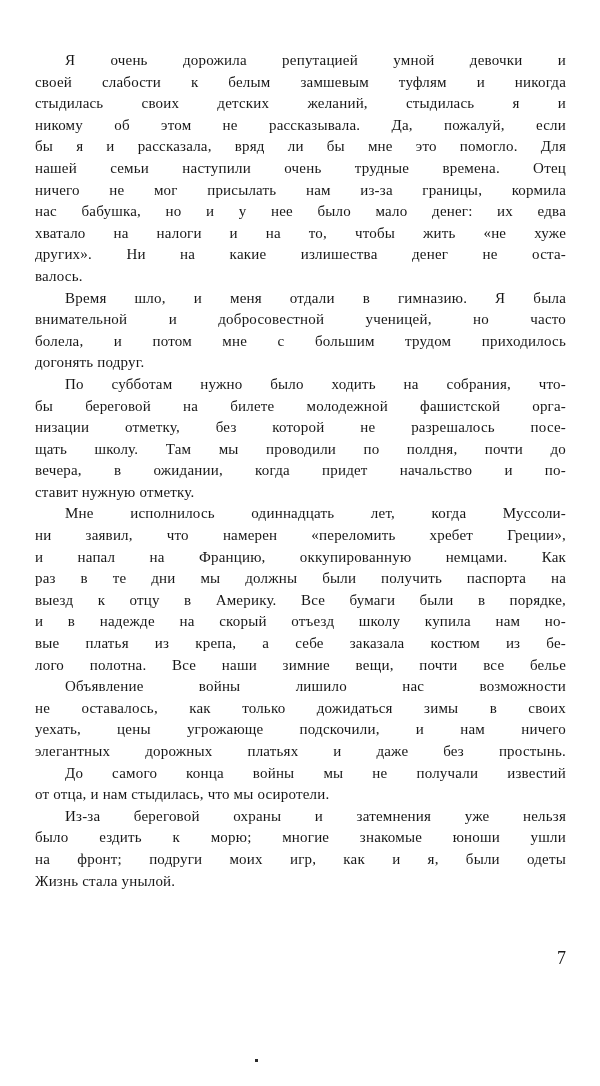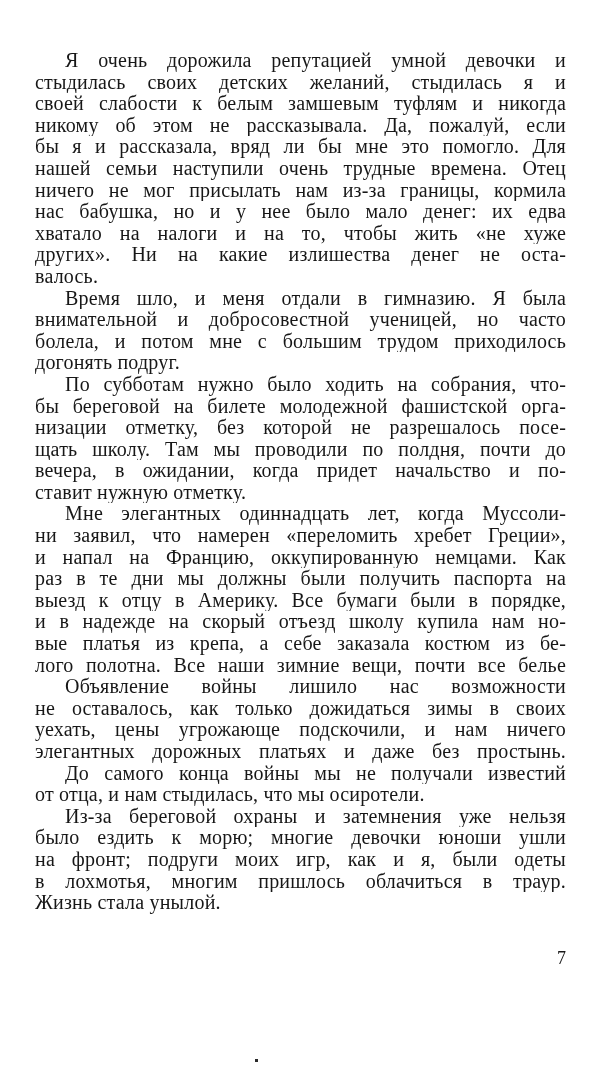--- a/index.html
+++ b/index.html
@@ -14,21 +14,21 @@
     height: 1086px;
     background: #ffffff;
     overflow: hidden;
   }
   .text-block {
     position: absolute;
     left: 35px;
     top: 50px;
     width: 531px;
     color: #171717;
-    font-size: 20px;
+    font-size: 15px;
     line-height: 21.6px;
     letter-spacing: 0.2px;
   }
   .paragraph { margin: 0; padding: 0; }
   .line {
     text-align: justify;
     text-align-last: justify;
     height: 21.6px;
     overflow: hidden;
   }
@@ -56,22 +56,22 @@
 </style>
 </head>
 <body>
 
 <div class="page">
 
   <div class="text-block">
 
     <div class="paragraph">
       <div class="line indent">Я очень дорожила репутацией умной девочки и</div>
+      <div class="line">своей слабости к белым замшевым туфлям и никогда</div>
       <div class="line">стыдилась своих детских желаний, стыдилась я и</div>
-      <div class="line">своей слабости к белым замшевым туфлям и никогда</div>
       <div class="line">никому об этом не рассказывала. Да, пожалуй, если</div>
       <div class="line">бы я и рассказала, вряд ли бы мне это помогло. Для</div>
       <div class="line">нашей семьи наступили очень трудные времена. Отец</div>
       <div class="line">ничего не мог присылать нам из-за границы, кормила</div>
       <div class="line">нас бабушка, но и у нее было мало денег: их едва</div>
       <div class="line">хватало на налоги и на то, чтобы жить «не хуже</div>
       <div class="line">других». Ни на какие излишества денег не оста-</div>
       <div class="line last">валось.</div>
     </div>
 
@@ -85,21 +85,21 @@
     <div class="paragraph">
       <div class="line indent">По субботам нужно было ходить на собрания, что-</div>
       <div class="line">бы береговой на билете молодежной фашистской орга-</div>
       <div class="line">низации отметку, без которой не разрешалось посе-</div>
       <div class="line">щать школу. Там мы проводили по полдня, почти до</div>
       <div class="line">вечера, в ожидании, когда придет начальство и по-</div>
       <div class="line last">ставит нужную отметку.</div>
     </div>
 
     <div class="paragraph">
-      <div class="line indent">Мне элегантных одиннадцать лет, когда Муссоли-</div>
+      <div class="line indent">Мне исполнилось одиннадцать лет, когда Муссоли-</div>
       <div class="line">ни заявил, что намерен «переломить хребет Греции»,</div>
       <div class="line">и напал на Францию, оккупированную немцами. Как</div>
       <div class="line">раз в те дни мы должны были получить паспорта на</div>
       <div class="line">выезд к отцу в Америку. Все бумаги были в порядке,</div>
       <div class="line">и в надежде на скорый отъезд школу купила нам но-</div>
       <div class="line">вые платья из крепа, а себе заказала костюм из бе-</div>
       <div class="line">лого полотна. Все наши зимние вещи, почти все белье</div>
     </div>
 
     <div class="paragraph">
@@ -109,23 +109,22 @@
       <div class="line">элегантных дорожных платьях и даже без простынь.</div>
     </div>
 
     <div class="paragraph">
       <div class="line indent">До самого конца войны мы не получали известий</div>
       <div class="line last">от отца, и нам стыдилась, что мы осиротели.</div>
     </div>
 
     <div class="paragraph">
       <div class="line indent">Из-за береговой охраны и затемнения уже нельзя</div>
-      <div class="line">было ездить к морю; многие девочки юноши ушли</div>
+      <div class="line">было ездить к морю; многие знакомые юноши ушли</div>
       <div class="line">на фронт; подруги моих игр, как и я, были одеты</div>
-      <div class="line">в лохмотья, многим пришлось облачиться в траур.</div>
       <div class="line last">Жизнь стала унылой.</div>
     </div>
 
   </div>
 
   <div class="page-number">7</div>
 
   <div class="speck"></div>
 
 </div>

